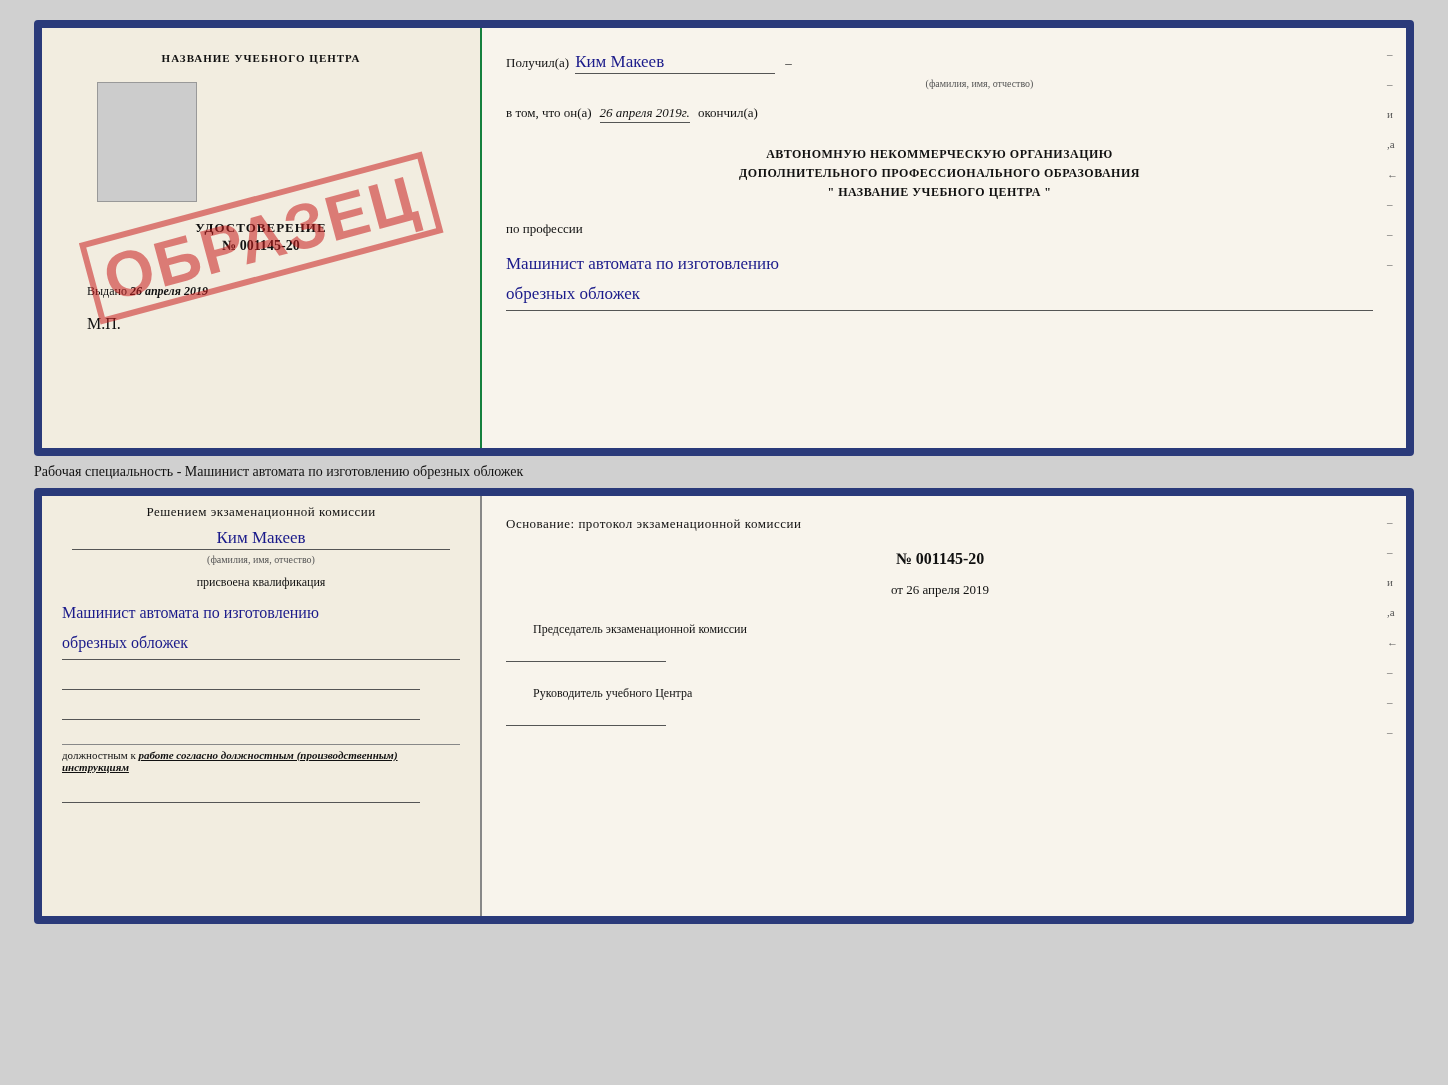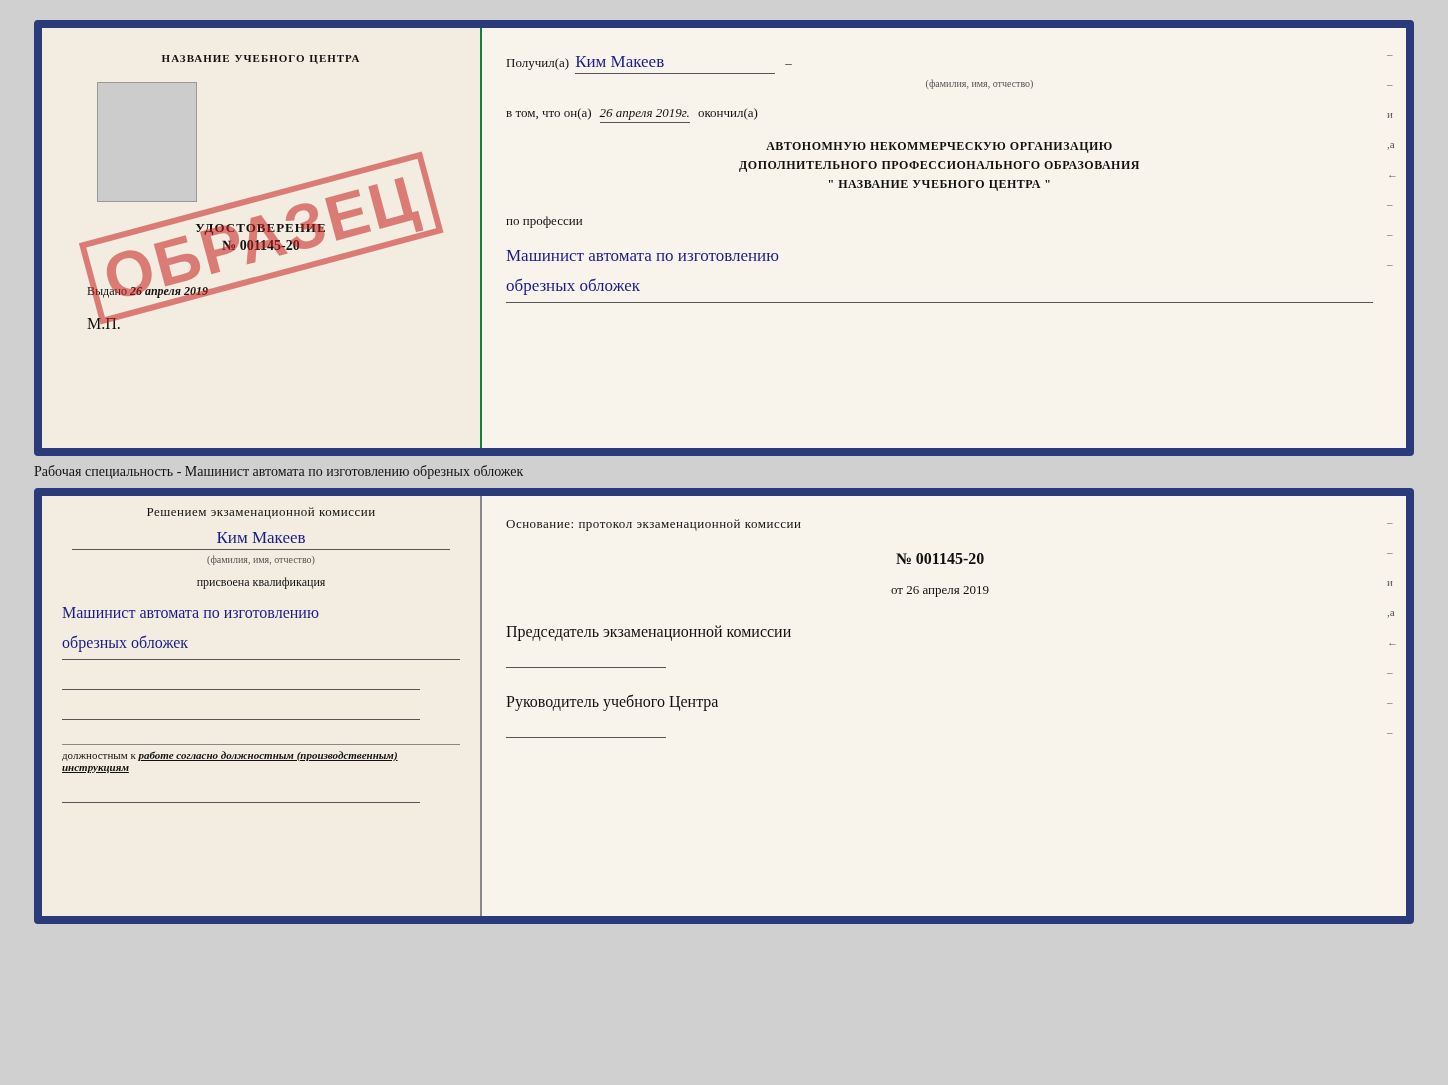--- a/index.html
+++ b/index.html
@@ -175,21 +175,21 @@
       font-size: 13px;
       color: #111;
     }
     .okonchil { font-size: 13px; }
 
     .org-block {
       text-align: center;
       font-size: 12px;
       color: #111;
       line-height: 1.6;
-      margin-top: 4px;
+      margin-top: 12px;
       text-transform: uppercase;
       font-weight: bold;
       letter-spacing: 0.5px;
     }
 
     .org-name-quotes {
       font-size: 12px;
       font-weight: bold;
       text-transform: uppercase;
     }
@@ -332,23 +332,24 @@
       font-size: 13px;
       color: #111;
       text-align: center;
     }
 
     .podpis-block {
       margin-top: 8px;
     }
 
     .podpis-label {
-      font-size: 16px;
+      font-size: 12px;
       color: #111;
       line-height: 1.5;
+      margin-left: 27px;
     }
 
     .podpis-line {
       border-bottom: 1px solid #555;
       width: 160px;
       height: 20px;
       margin-top: 4px;
     }
 
     .right-vertical-marks-bottom {

